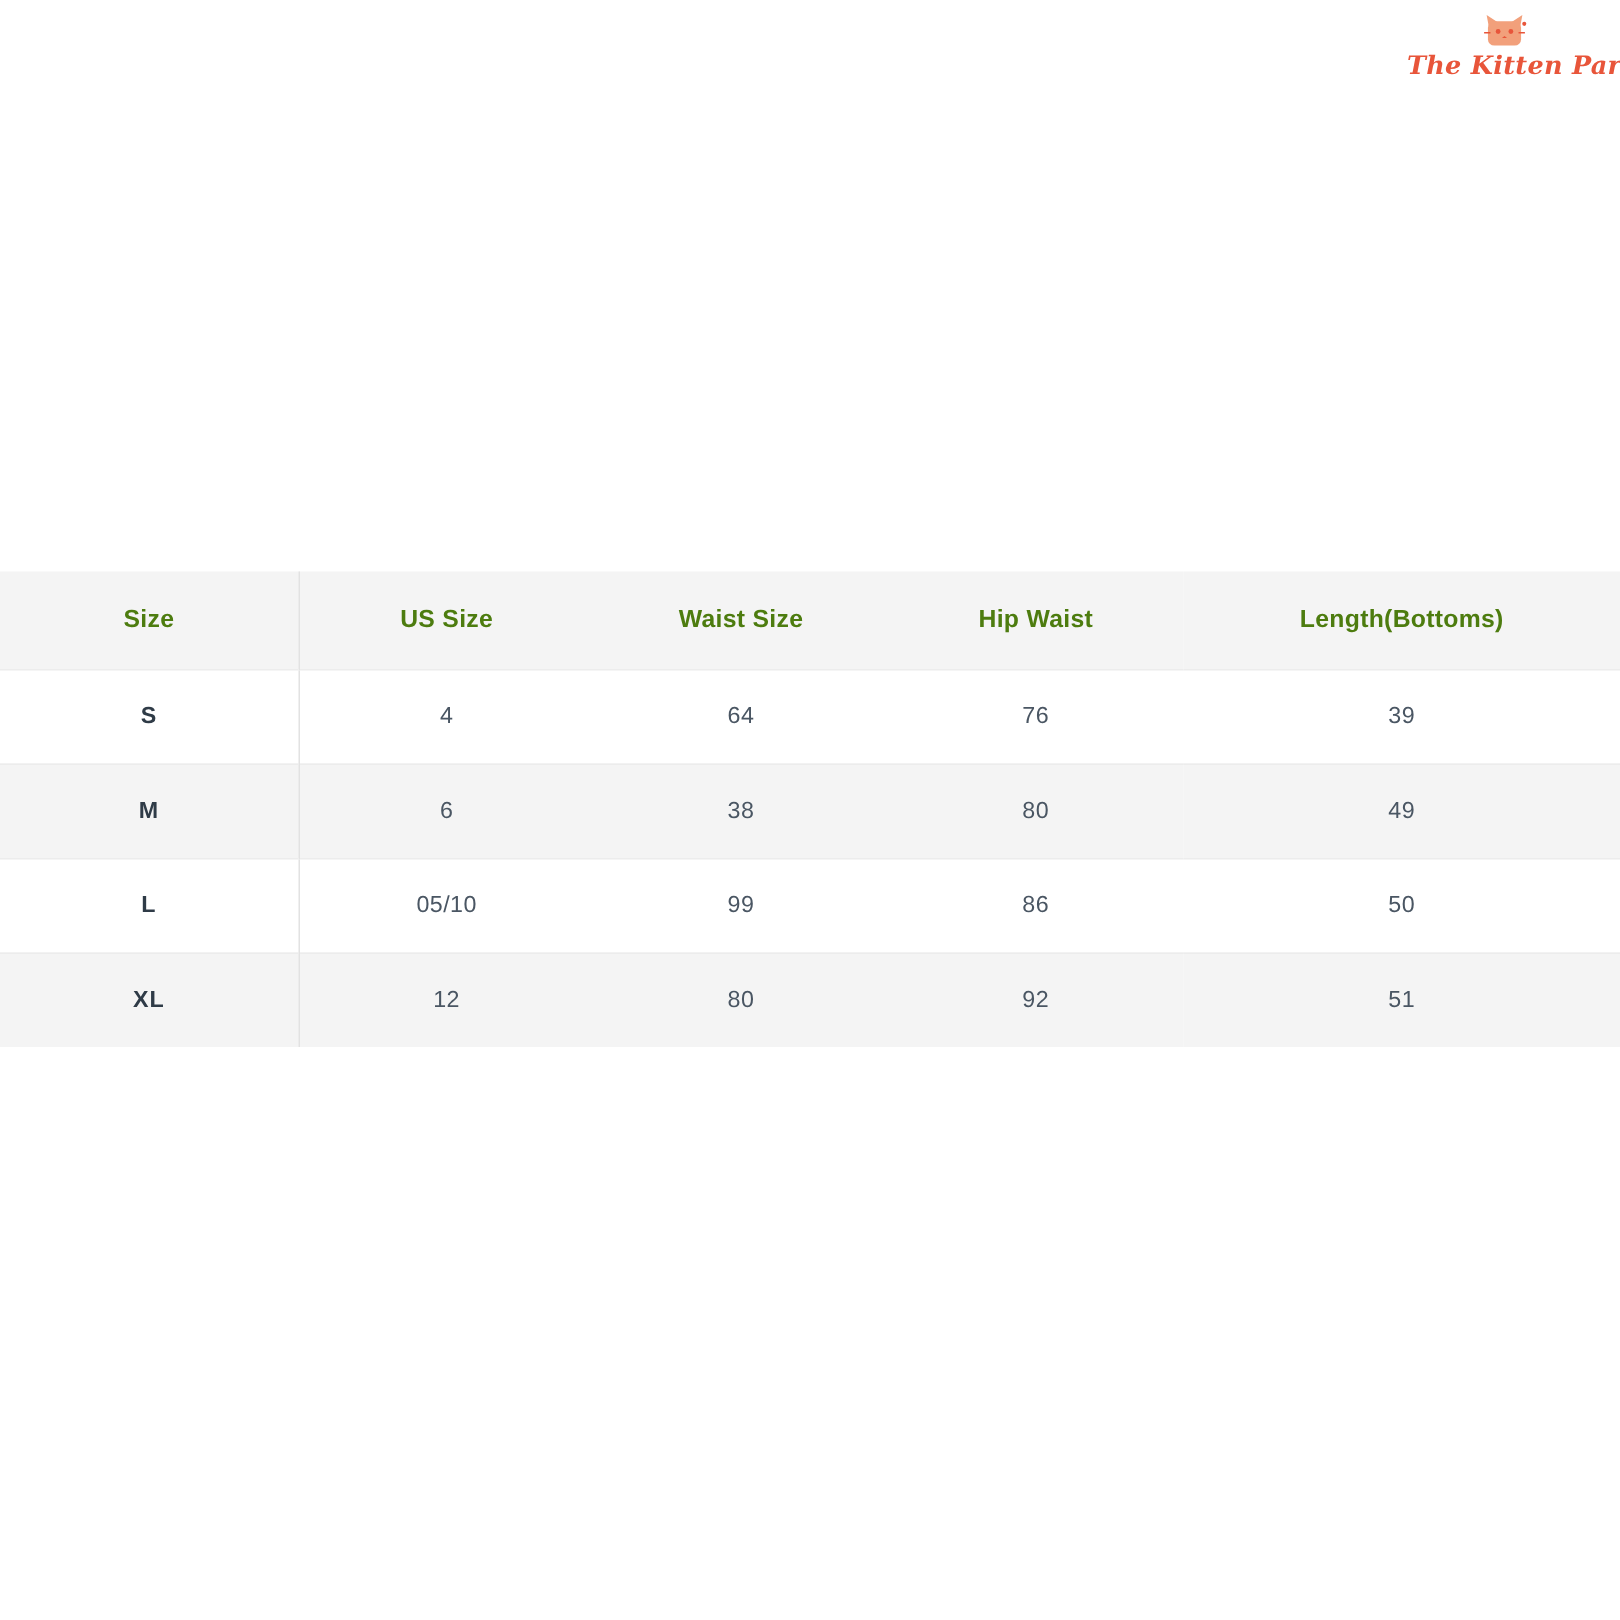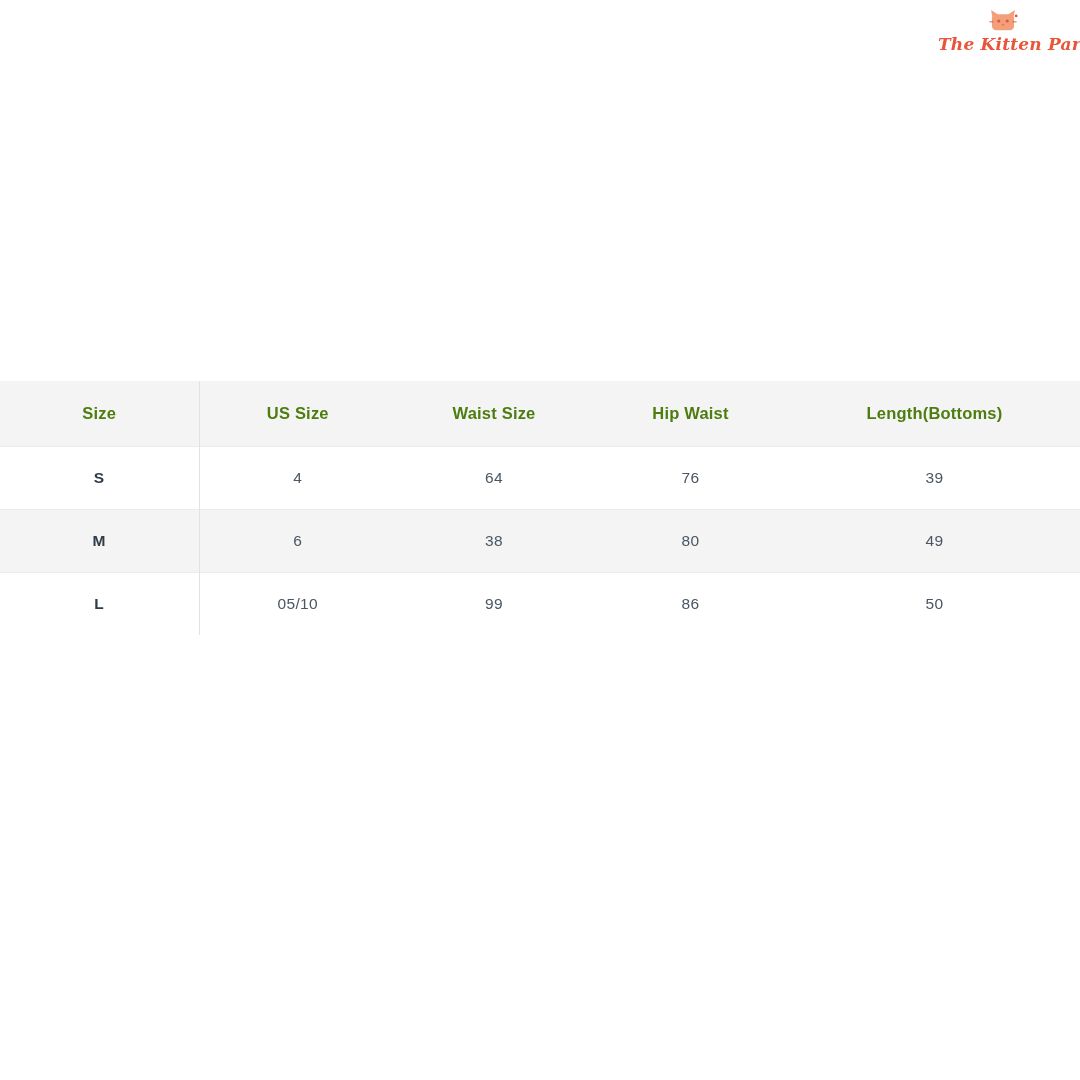--- a/index.html
+++ b/index.html
@@ -163,15 +163,22 @@
         <td>80</td>
         <td>49</td>
       </tr>
       <tr class="odd">
         <td class="size-cell col-div">L</td>
         <td>05/10</td>
         <td>99</td>
         <td>86</td>
         <td>50</td>
       </tr>
+      <tr class="even">
+        <td class="size-cell col-div">XL</td>
+        <td>12</td>
+        <td>80</td>
+        <td>92</td>
+        <td>51</td>
+      </tr>
     </tbody>
   </table>
 </div>
 
 </body></html>

